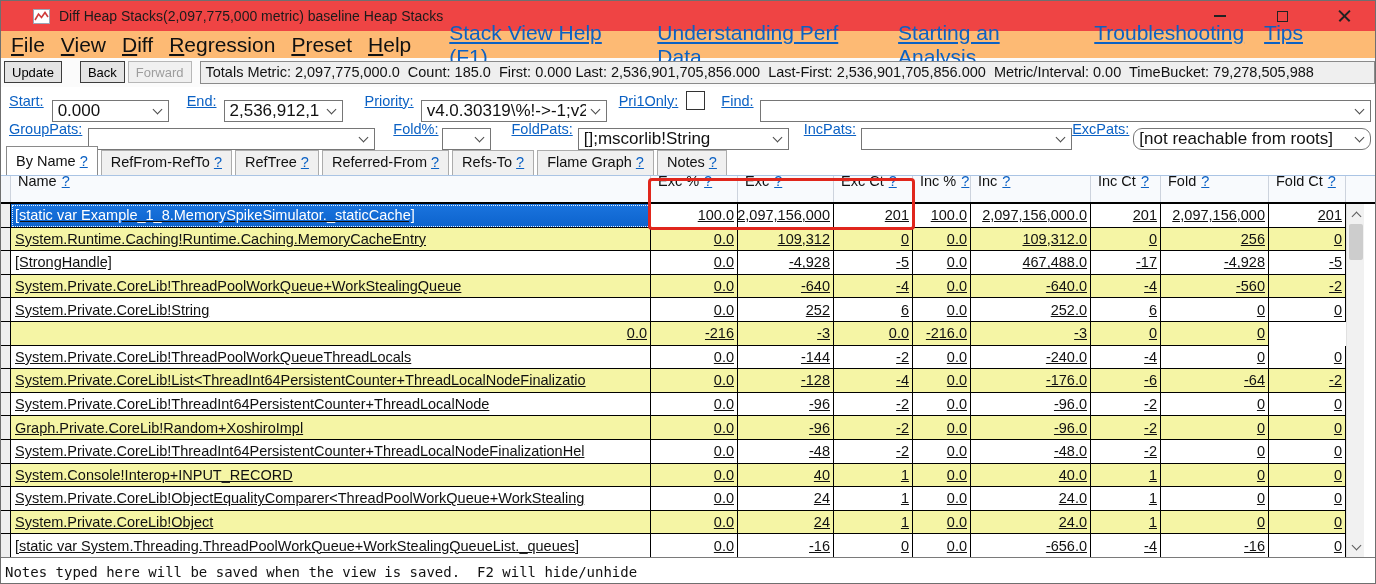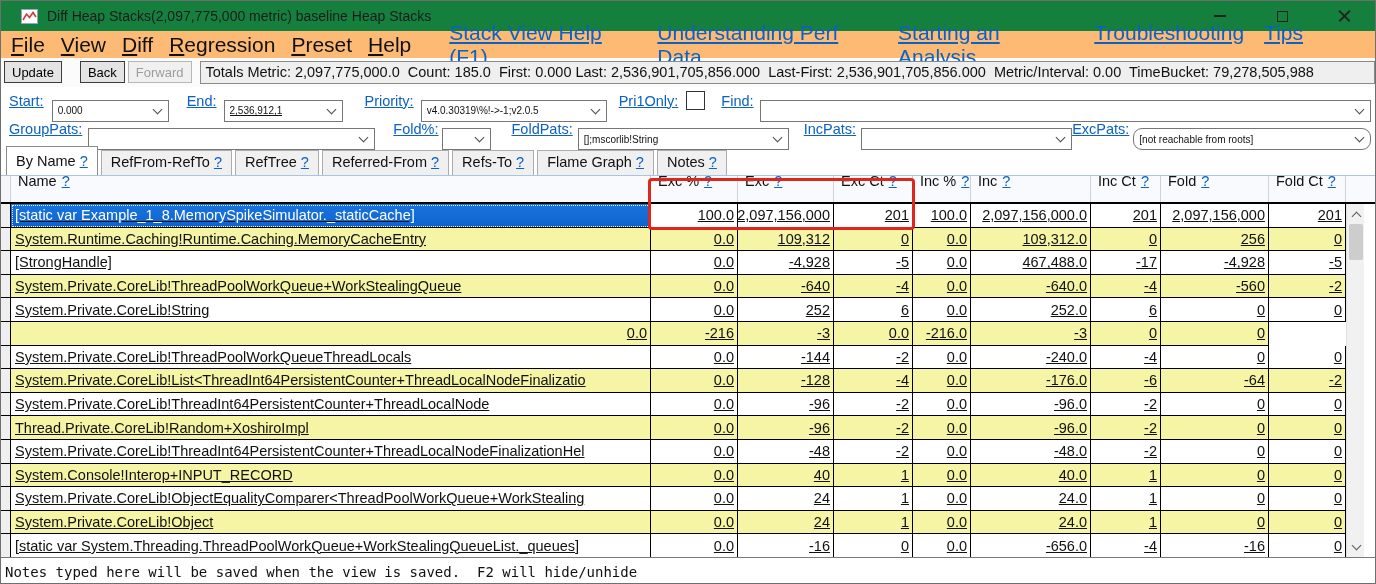--- a/index.html
+++ b/index.html
@@ -2,21 +2,21 @@
 <html style="--sel: #0d63cd; --sel2: #1a74de; --yellow: #f5f5a5; --link: #0b61c4; --annot: #e0261c;"><head>
 <meta charset="utf-8">
 <style>
   * { box-sizing: border-box; margin: 0; padding: 0; }
   html,body { background:#fff; }
   body { font-family: "Liberation Sans", sans-serif; }
   .window { position:relative; width:1376px; height:584px; border:1px solid #6f6f6f;
             background:#fff; overflow:hidden; color:#111; }
 
   
-  .titlebar { height:30px; background:#15803d; display:flex; align-items:center; padding-left:10px; }
+  .titlebar { height:30px; background:#ef4444; display:flex; align-items:center; padding-left:22px; }
   .appicon { width:17px; height:15px; margin:0 9px 0 10px; flex:0 0 auto; }
   .title { font-size:14px; color:#1b1b1b; }
   .wincontrols { margin-left:auto; display:flex; height:30px; }
   .winbtn { width:62px; height:30px; display:flex; align-items:center; justify-content:center; cursor:default; }
   .glyph-min { width:12px; height:2px; background:#222; display:block; }
   .glyph-max { width:11px; height:11px; border:1.4px solid #222; display:block; }
   .glyph-close { position:relative; width:13px; height:13px; display:block; }
   .glyph-close::before,.glyph-close::after { content:""; position:absolute; left:-1px; top:5.5px;
      width:15px; height:1.6px; background:#222; }
   .glyph-close::before { transform:rotate(45deg); }
@@ -37,30 +37,30 @@
   .btn-back { margin-left:15px; }
   .btn.disabled { color:#9d9d9d; border-color:#b7b7b7; background:#f0f0f0; }
   .totals { flex:1; margin-left:5px; border:1px solid #8a8a8a; background:#efefef; height:23px;
             line-height:21px; font-size:14.5px; white-space:pre; overflow:hidden; padding:0 5px; }
 
   
   .frow { display:flex; align-items:center; font-size:14.5px; background:#fff; }
   .frow1 { height:27px; padding:0 4px 0 8px; }
   .frow2 { height:30px; padding:0 4px 0 8px; }
   .combo { position:relative; border:1px solid #767676; background:#fff; height:22px;
-           display:flex; align-items:center; padding:0 20px 0 5px; overflow:hidden; white-space:nowrap; font-size:10px;margin-top:20px; }
+           display:flex; align-items:center; padding:0 20px 0 5px; overflow:hidden; white-space:nowrap; font-size:17px;margin-top:20px; }
   .cval { overflow:hidden; white-space:nowrap; }
   .chev { position:absolute; right:5px; top:50%; width:10px; height:10px; margin-top:-5px; }
   .chev::before { content:""; position:absolute; left:1px; top:0; width:6px; height:6px;
                   border-right:1.3px solid #4a4a4a; border-bottom:1.3px solid #4a4a4a; transform:rotate(45deg); }
   .checkbox { width:19px; height:19px; border:1px solid #333; background:#fff; }
 
   .c-start { width:117px; margin-left:8px; }
   .l-end { margin-left:18px; }
-  .c-end { width:119px; margin-left:7px;text-decoration:underline; }
+  .c-end { width:119px; margin-left:7px; }
   .l-priority { margin-left:22px; }
   .c-priority { width:186px; margin-left:7px; }
   .l-pri1 { margin-left:12px; }
   .cb-pri1 { margin-left:8px; }
   .l-find { margin-left:16px; }
   .c-find { flex:1; margin-left:6px; }
 
   .c-group { width:287px; margin-left:6px; }
   .l-foldpct { margin-left:18px; }
   .c-foldpct { width:49px; margin-left:4px; }
@@ -373,21 +373,21 @@
           <div class="c num">-96</div>
           <div class="c num">-2</div>
           <div class="c num">0.0</div>
           <div class="c num">-96.0</div>
           <div class="c num">-2</div>
           <div class="c num">0</div>
           <div class="c num">0</div>
         </div>
         <div class="trow drow alt">
           <div class="c strip"></div>
-          <div class="c namecell">Thread.Private.CoreLib!Random+XoshiroImpl</div>
+          <div class="c namecell">Graph.Private.CoreLib!Random+XoshiroImpl</div>
           <div class="c num">0.0</div>
           <div class="c num">-96</div>
           <div class="c num">-2</div>
           <div class="c num">0.0</div>
           <div class="c num">-96.0</div>
           <div class="c num">-2</div>
           <div class="c num">0</div>
           <div class="c num">0</div>
         </div>
         <div class="trow drow">

